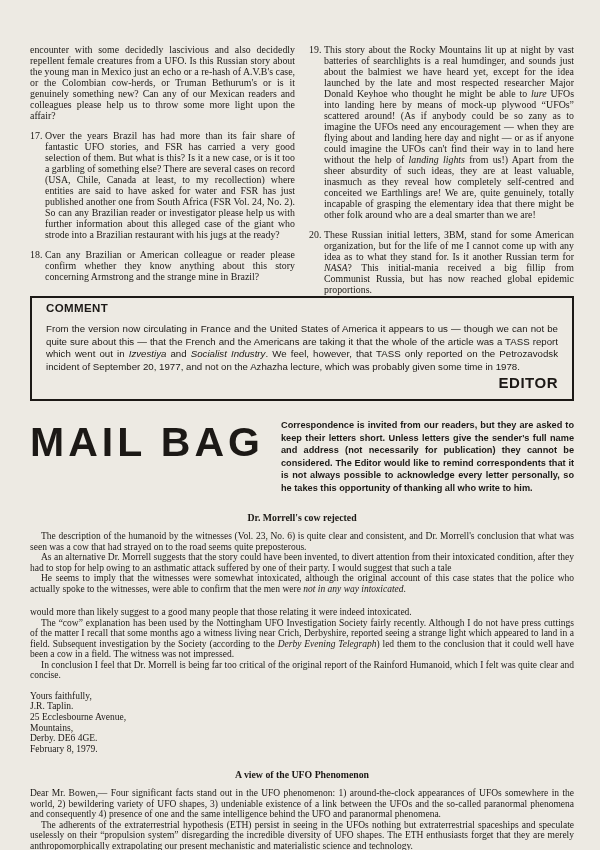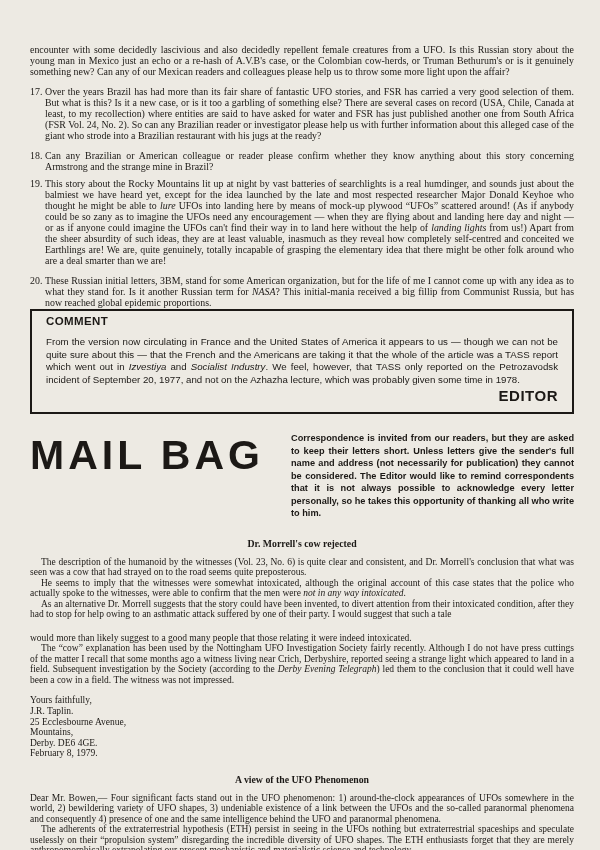--- a/index.html
+++ b/index.html
@@ -3,37 +3,37 @@
 <meta charset="utf-8">
 <style>
   html,body{margin:0;padding:0;background:#d8d5cf;}
   .page{
     width:600px;height:850px;box-sizing:border-box;position:relative;
     margin:0 auto;background:#edeae3;color:#1c1916;
     padding:44px 26px 0 30px;overflow:hidden;
     font-family:"Liberation Serif", serif;
   }
   
-  .q-section{display:flex;gap:6px;flex-direction:column;}
+  .q-section{display:flex;gap:14px;}
   .q-col{flex:1;min-width:0;}
   .q-para{font-size:9.9px;line-height:11px;text-align:justify;margin:0;}
   .q-item{position:relative;padding-left:15px;margin-top:9px;}
   .q-item .q-num{position:absolute;left:0;top:0;font-size:9.9px;line-height:11px;}
   .q-item .q-text{display:block;font-size:9.9px;line-height:11px;text-align:justify;}
   .q-col-right .q-item:first-child{margin-top:0;}
   
   .comment-box{
     margin-top:1px;border:2px solid #1c1916;padding:4px 14px 8px 14px;
     font-family:Liberation Sans, sans-serif;
   }
   .comment-title{font-weight:bold;font-size:11.5px;letter-spacing:.4px;margin:0 0 9px 0;}
   .comment-body{font-size:9.7px;line-height:12.6px;text-align:justify;margin:0;}
   .comment-sig{font-size:15px;font-weight:bold;text-align:right;margin-top:1px;letter-spacing:.5px;}
   
-  .mailbag-head{display:flex;gap:24px;margin-top:18px;align-items:flex-start;}
+  .mailbag-head{display:flex;gap:14px;margin-top:18px;align-items:flex-start;}
   .mailbag-title{
     font-family:"Liberation Sans", sans-serif;font-weight:900;
     font-size:41px;line-height:42px;letter-spacing:4px;white-space:nowrap;
     flex:0 0 237px;margin-top:2px;
   }
   .mailbag-notice{
     flex:1;font-family:"Liberation Sans", sans-serif;font-weight:bold;
     font-size:9.2px;line-height:12.5px;text-align:justify;margin:0;
   }
   
@@ -84,27 +84,28 @@
   <div class="mailbag-head">
     <div class="mailbag-title">MAIL BAG</div>
     <p class="mailbag-notice">Correspondence is invited from our readers, but they are asked to keep their letters short. Unless letters give the sender's full name and address (not necessarily for publication) they cannot be considered. The Editor would like to remind correspondents that it is not always possible to acknowledge every letter personally, so he takes this opportunity of thanking all who write to him.</p>
   </div>
 
   <div class="letters">
 
     <div class="letter-col">
       <div class="letter-heading">Dr. Morrell's cow rejected</div>
       <p class="indent"><span>The description of the humanoid by the witnesses (Vol. 23, No. 6) is quite clear and consistent, and Dr. Morrell's conclusion that what was seen was a cow that had strayed on to the road seems quite preposterous.</span></p>
+      <p class="indent"><span>As an alternative Dr. Morrell suggests that the story could have been invented, to divert attention from their intoxicated condition, after they had to stop for help owing to an asthmatic attack suffered by one of their party. I would suggest that such a tale</span></p>
       <p class="indent"><span>He seems to imply that the witnesses were somewhat intoxicated, although the original account of this case states that the police who actually spoke to the witnesses, were able to confirm that the men were </span><i>not in any way intoxicated</i><span>.</span></p>
-      <p class="indent"><span>As an alternative Dr. Morrell suggests that the story could have been invented, to divert attention from their intoxicated condition, after they had to stop for help owing to an asthmatic attack suffered by one of their party. I would suggest that such a tale</span></p>
     </div>
 
     <div class="letter-col">
       <p><span>would more than likely suggest to a good many people that those relating it were indeed intoxicated.</span></p>
       <p class="indent"><span>The “cow” explanation has been used by the Nottingham UFO Investigation Society fairly recently. Although I do not have press cuttings of the matter I recall that some months ago a witness living near Crich, Derbyshire, reported seeing a strange light which appeared to land in a field. Subsequent investigation by the Society (according to the </span><i>Derby Evening Telegraph</i><span>) led them to the conclusion that it could well have been a cow in a field. The witness was not impressed.</span></p>
+      <p class="indent"><span>In conclusion I feel that Dr. Morrell is being far too critical of the original report of the Rainford Humanoid, which I felt was quite clear and concise.</span></p>
       <div class="sig">
         <div>Yours faithfully,</div>
         <div>J.R. Taplin.</div>
         <div>25 Ecclesbourne Avenue,</div>
         <div>Mountains,</div>
         <div>Derby. DE6 4GE.</div>
         <div>February 8, 1979.</div>
       </div>
     </div>
 

